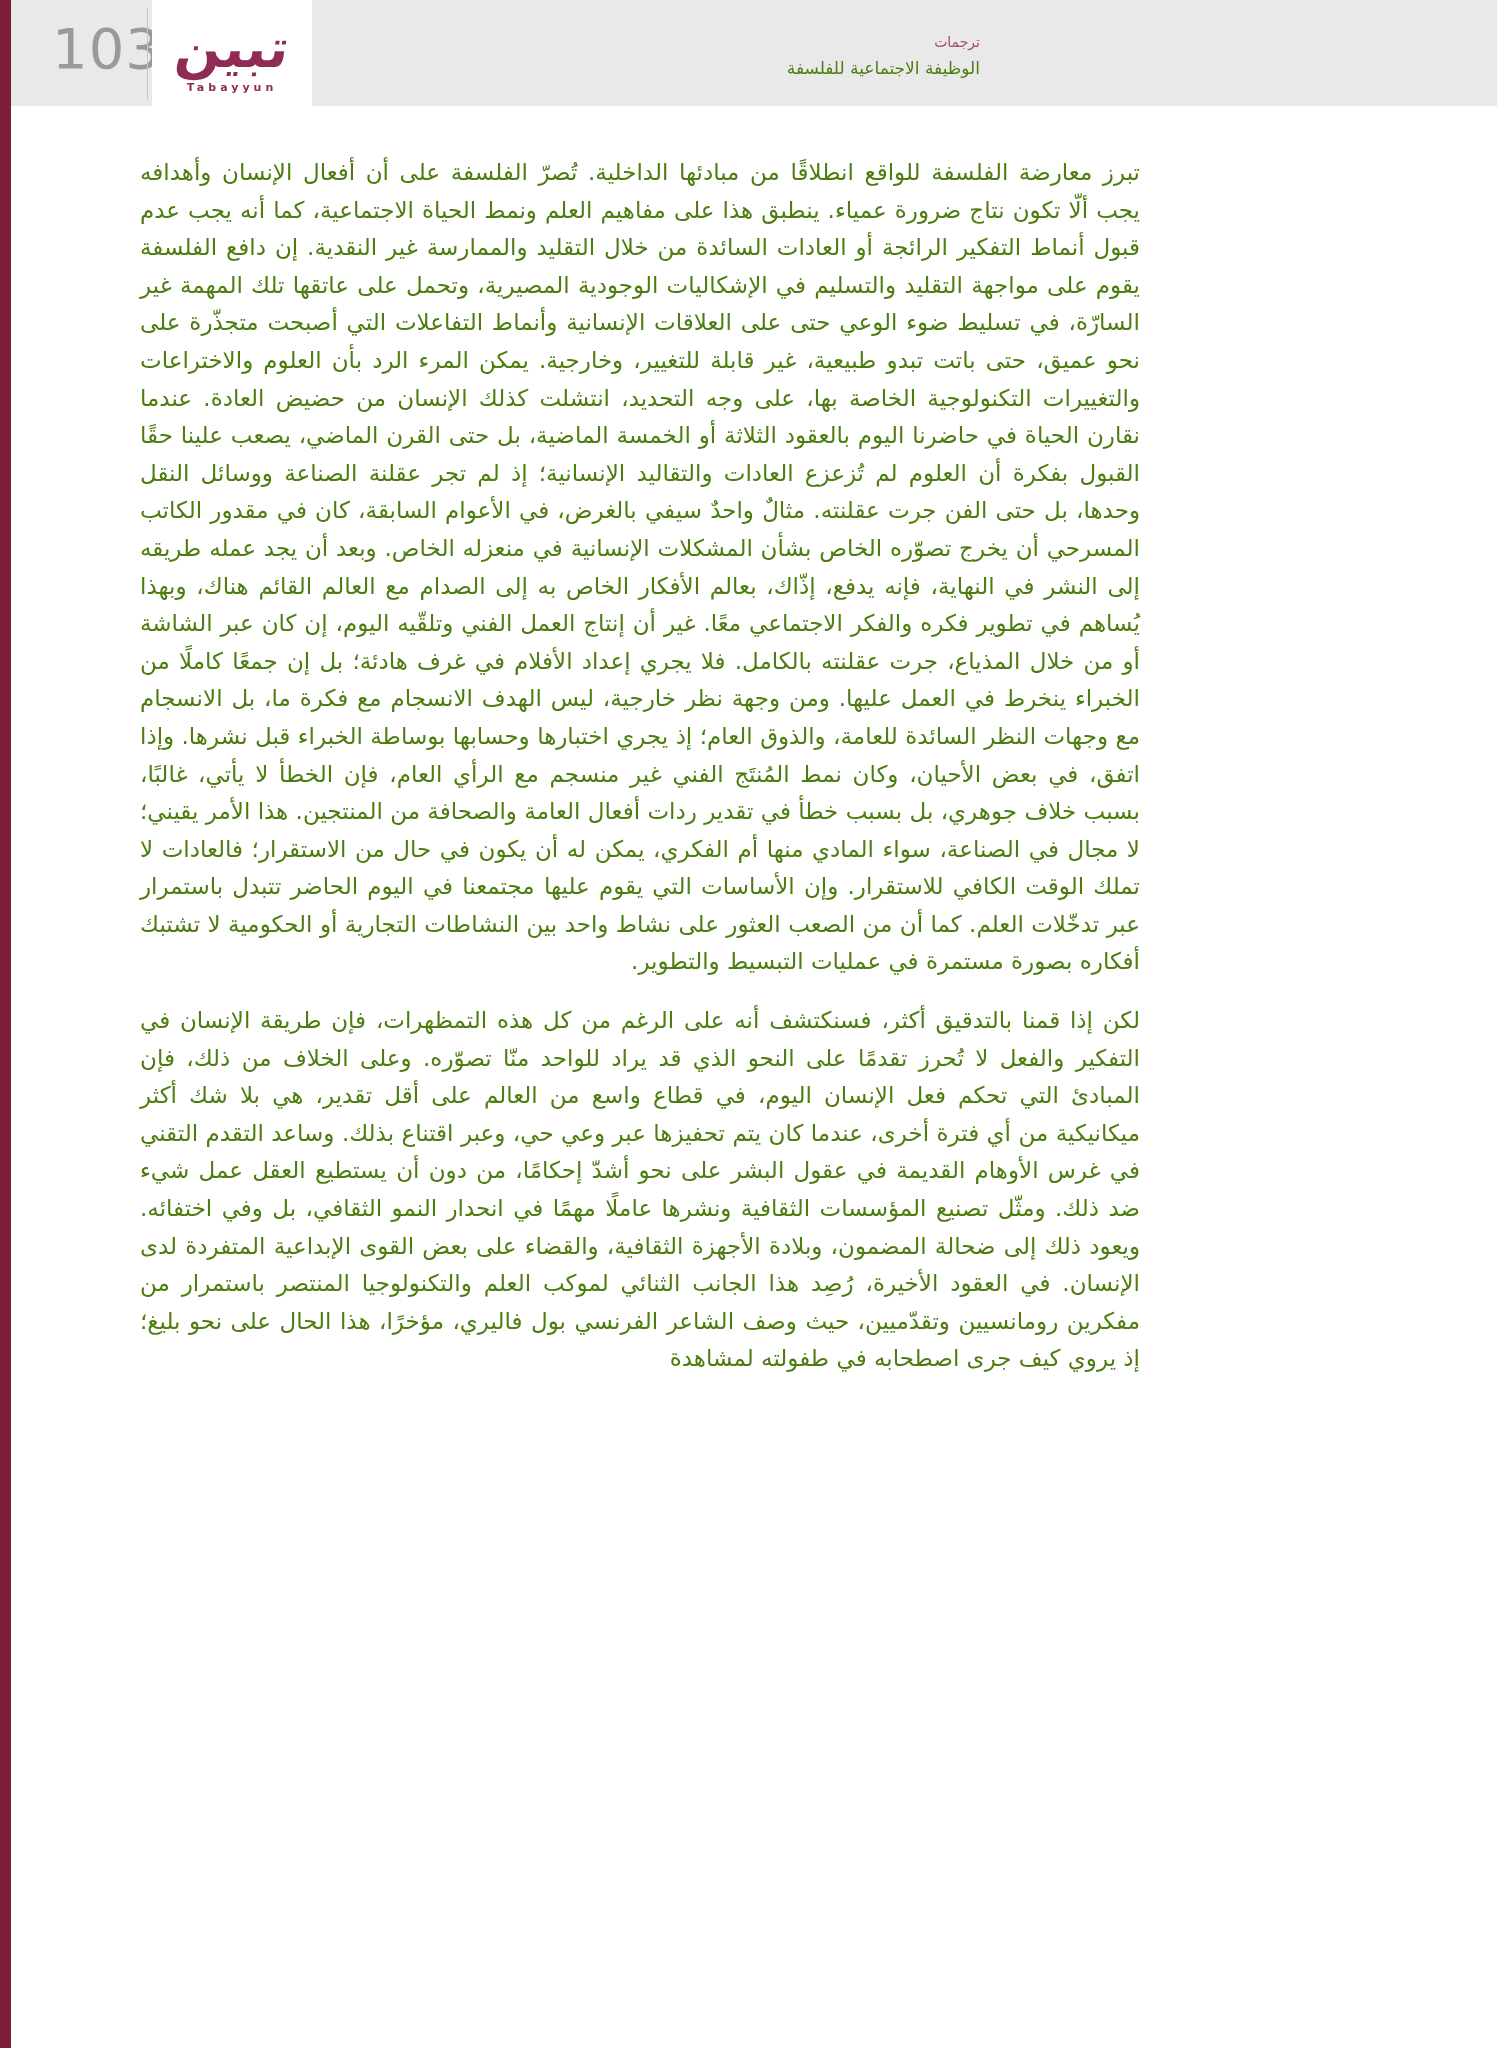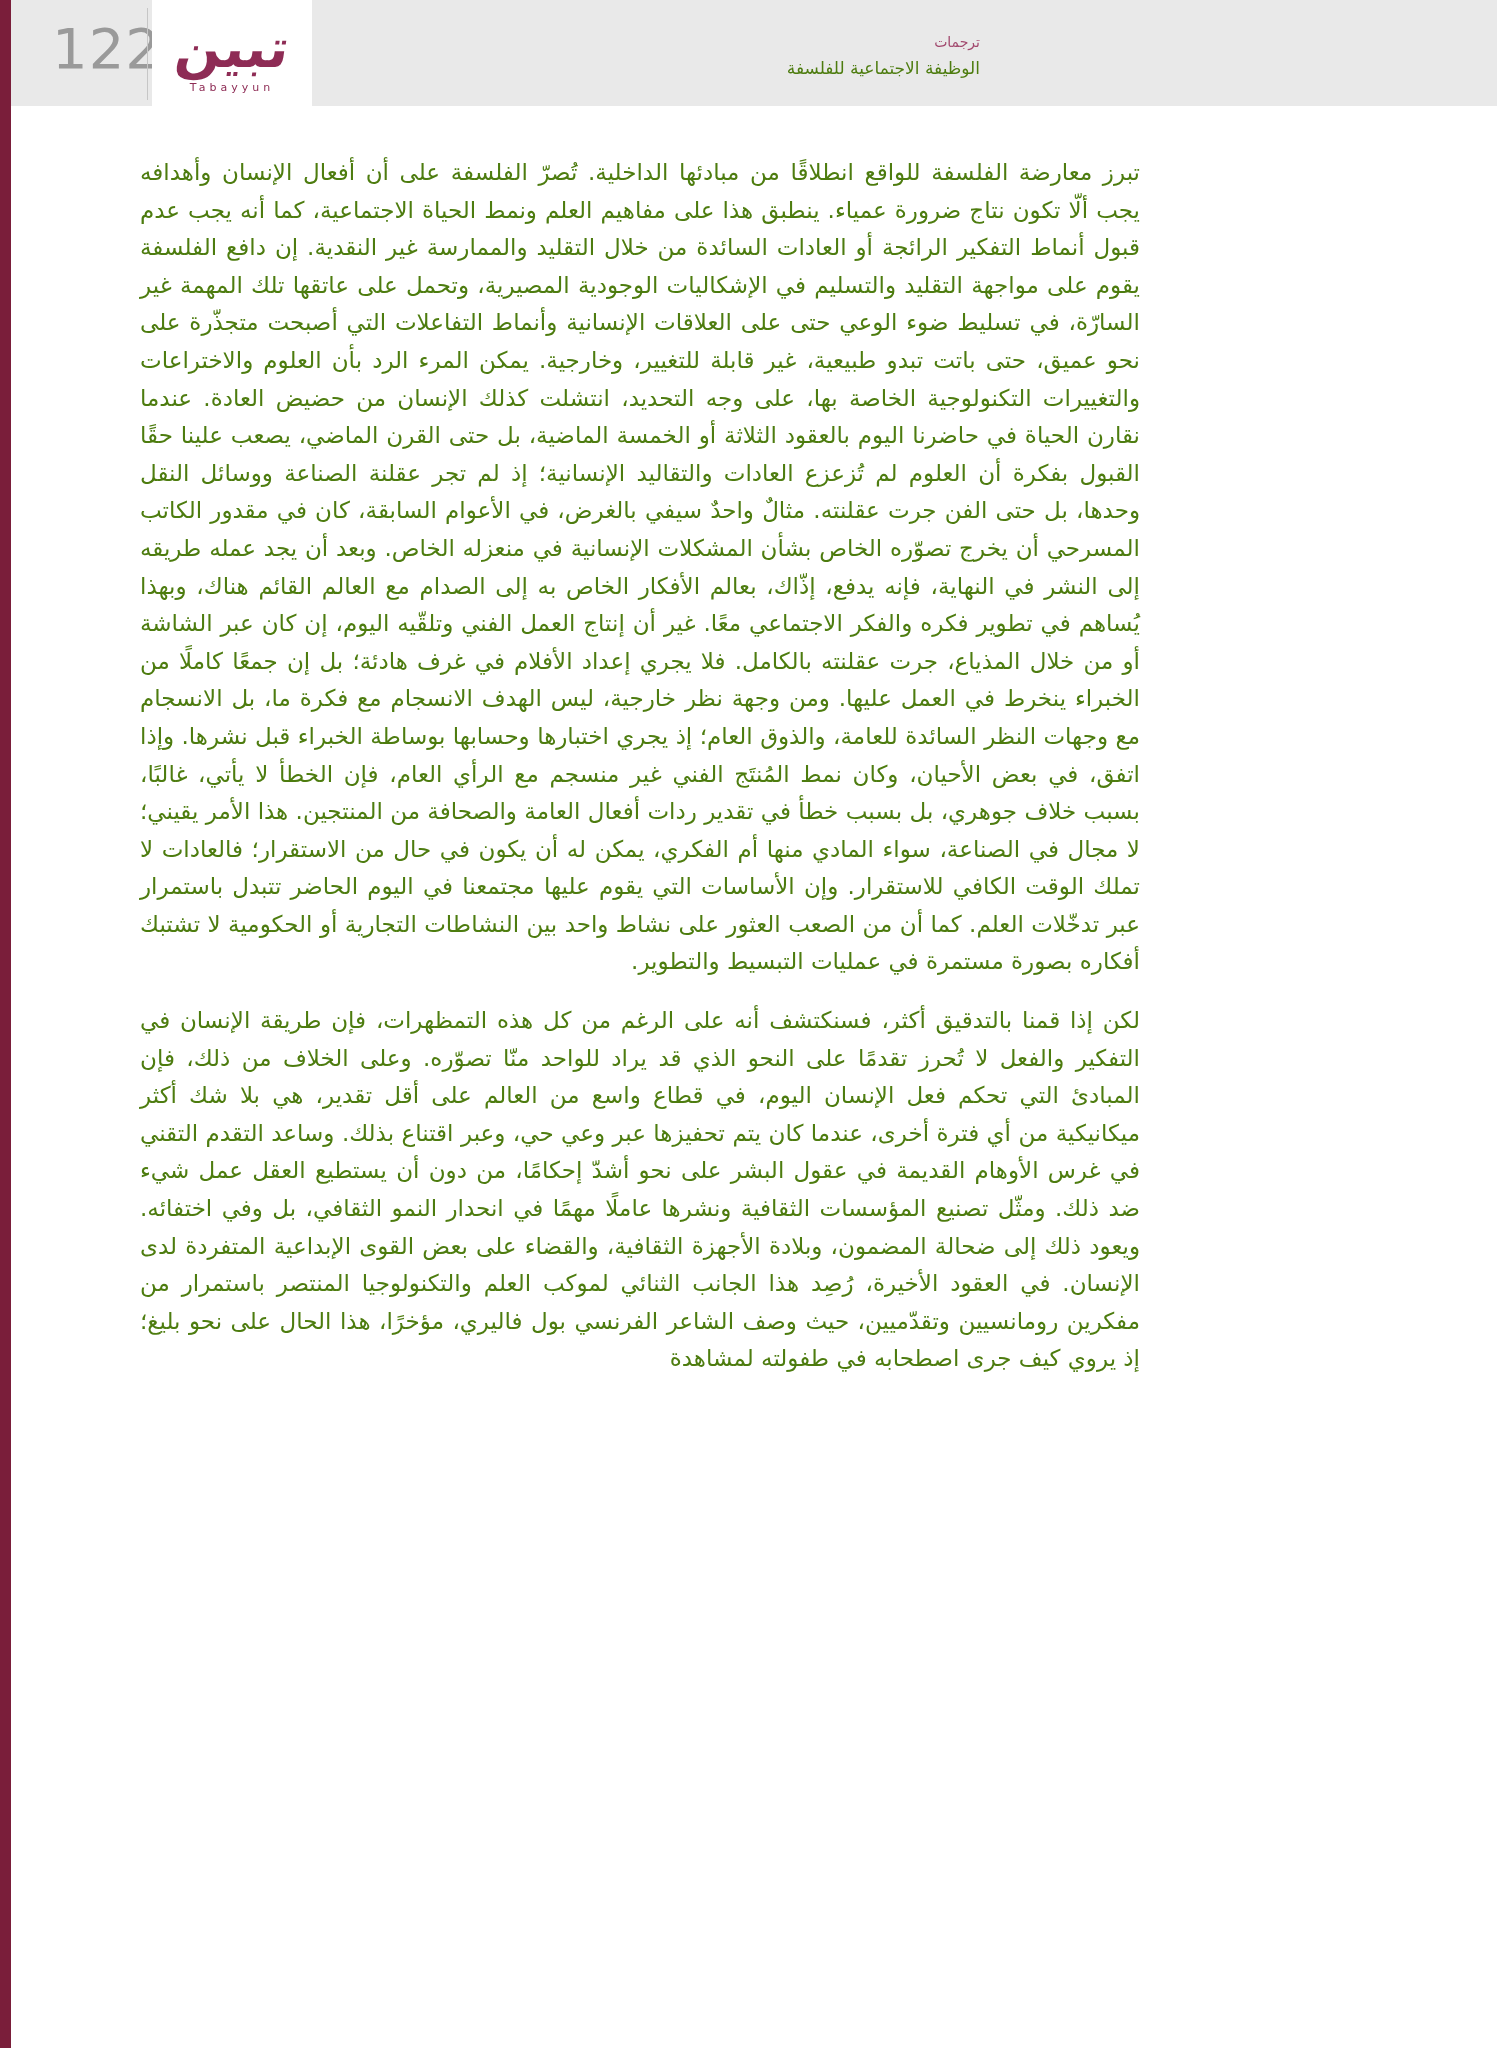--- a/index.html
+++ b/index.html
@@ -72,21 +72,21 @@
     font-size: 54px;
     line-height: 1;
     color: #8e2c55;
     font-weight: bold;
     transform: skewX(-8deg);
     direction: rtl;
   }
   .logo-la {
     margin-top: 5px;
     font-size: 11px;
-    font-weight: normal;
+    font-weight: bold;
     letter-spacing: 4px;
     color: #8e2c55;
     text-transform: none;
   }
 
   
   .header-right {
     position: absolute;
     right: 517px;
     top: 34px;
@@ -121,21 +121,21 @@
   }
   .body-text p { margin: 0 0 21px 0; }
 </style>
 </head>
 <body>
 
 <div class="spine"></div>
 
 <div class="header-band"></div>
 
-<div class="page-number">122</div>
+<div class="page-number">103</div>
 
 <div class="header-divider"></div>
 
 <div class="logo-box">
   <div class="logo-ar">تبين</div>
   <div class="logo-la">Tabayyun</div>
 </div>
 
 <div class="header-right">
   <div class="section-label">ترجمات</div>

